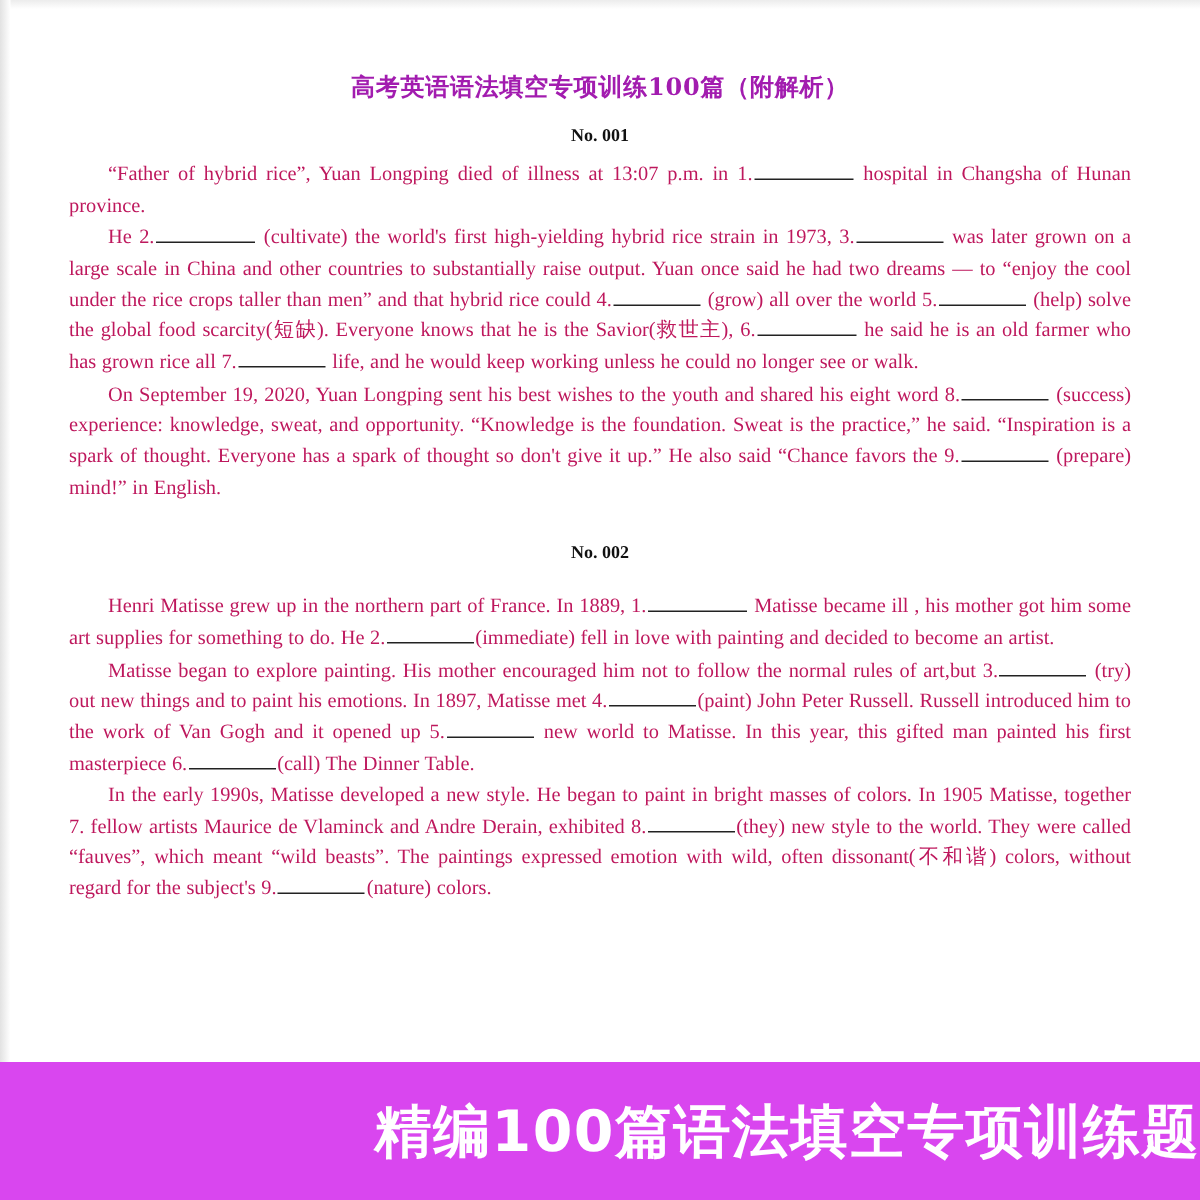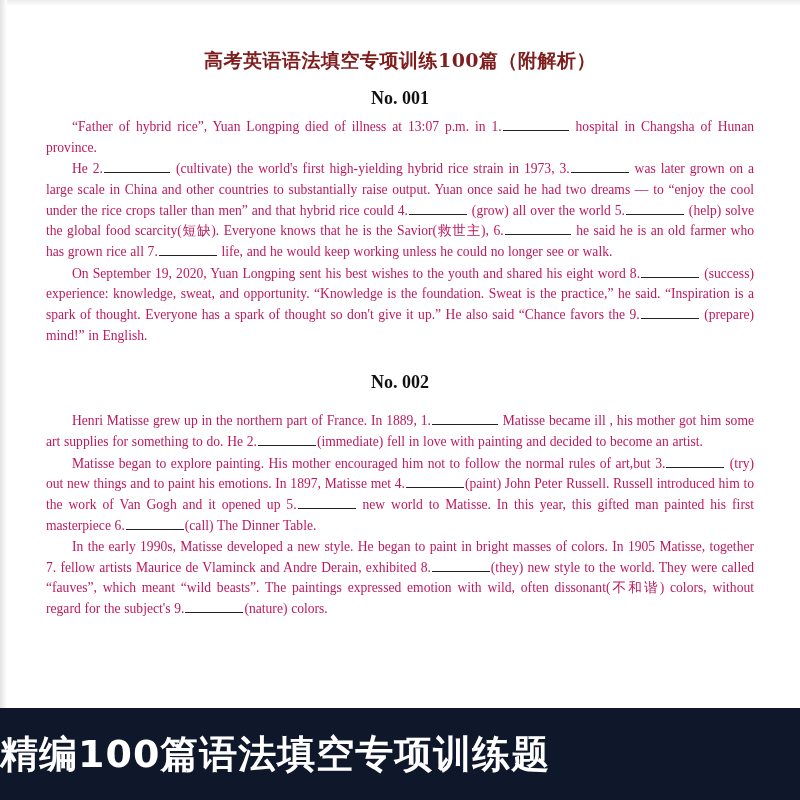--- a/index.html
+++ b/index.html
@@ -24,30 +24,30 @@
     position: absolute;
     left: 0;
     top: 0;
     right: 0;
     bottom: 0;
     padding: 38px 46px 0 46px;
     box-sizing: border-box;
   }
   .doc-title {
     text-align: center;
-    font-size: 19px;
+    font-size: 16px;
     font-weight: bold;
     font-family: "DejaVu Serif", "Liberation Serif", serif;
     letter-spacing: 0.5px;
     margin: 10px 0 14px 0;
-    color: #7f1d1d;
+    color: #a21caf;
   }
   .section-heading {
     text-align: center;
-    font-size: 18px;
+    font-size: 12px;
     font-weight: bold;
     font-family: "Liberation Serif", serif;
     margin: 6px 0 8px 0;
     color: #111;
   }
   .section-heading.second {
     margin-top: 26px;
     margin-bottom: 18px;
   }
   p.para {
@@ -75,24 +75,24 @@
   }
   .num {
     font-variant-numeric: lining-nums;
   }
   .banner {
     position: absolute;
     left: 0;
     right: 0;
     bottom: 0;
     height: 92px;
-    background: #0f172a;
+    background: #d946ef;
     display: flex;
     align-items: center;
-    justify-content: flex-start;
+    justify-content: flex-end;
   }
   .banner-text {
     color: #ffffff;
     font-family: "DejaVu Sans", "Liberation Sans", sans-serif;
     font-weight: bold;
     font-size: 38px;
     letter-spacing: 1px;
     line-height: 1;
     white-space: nowrap;
   }

